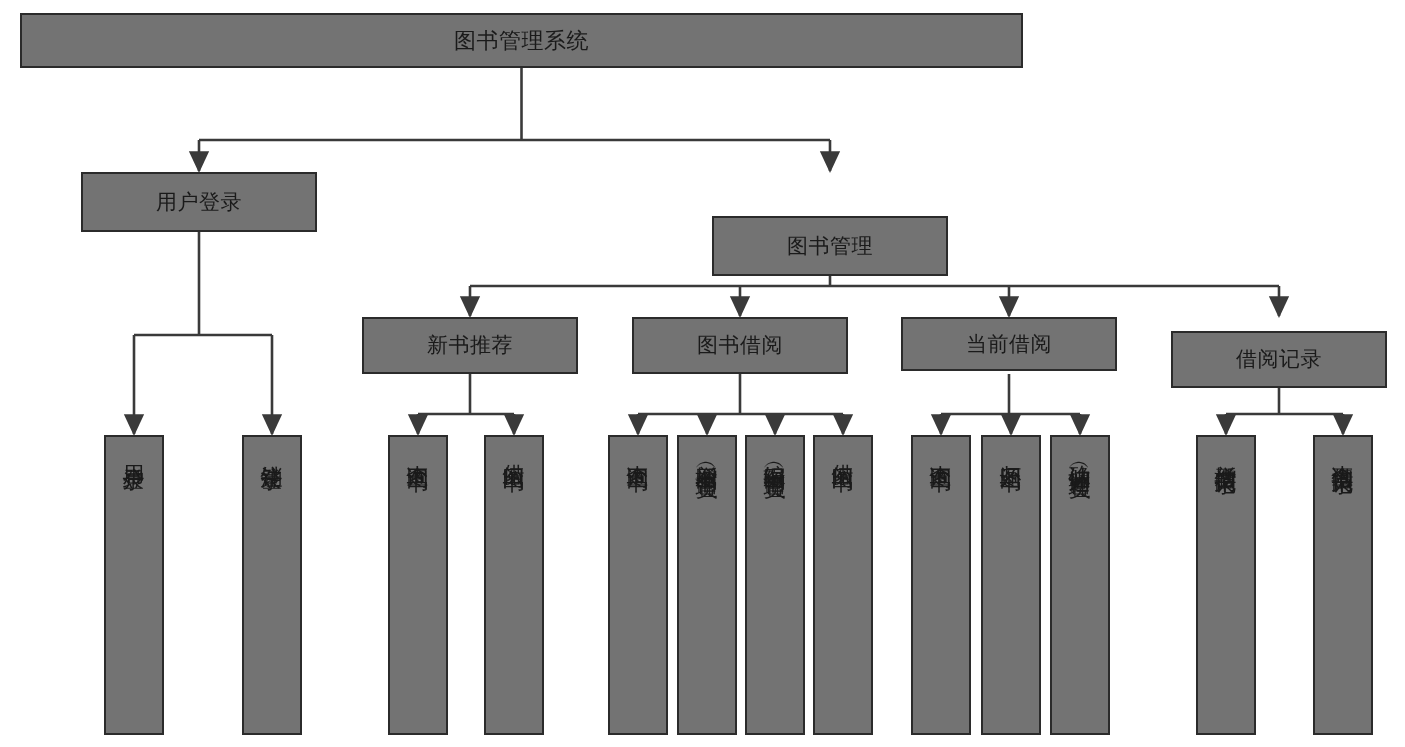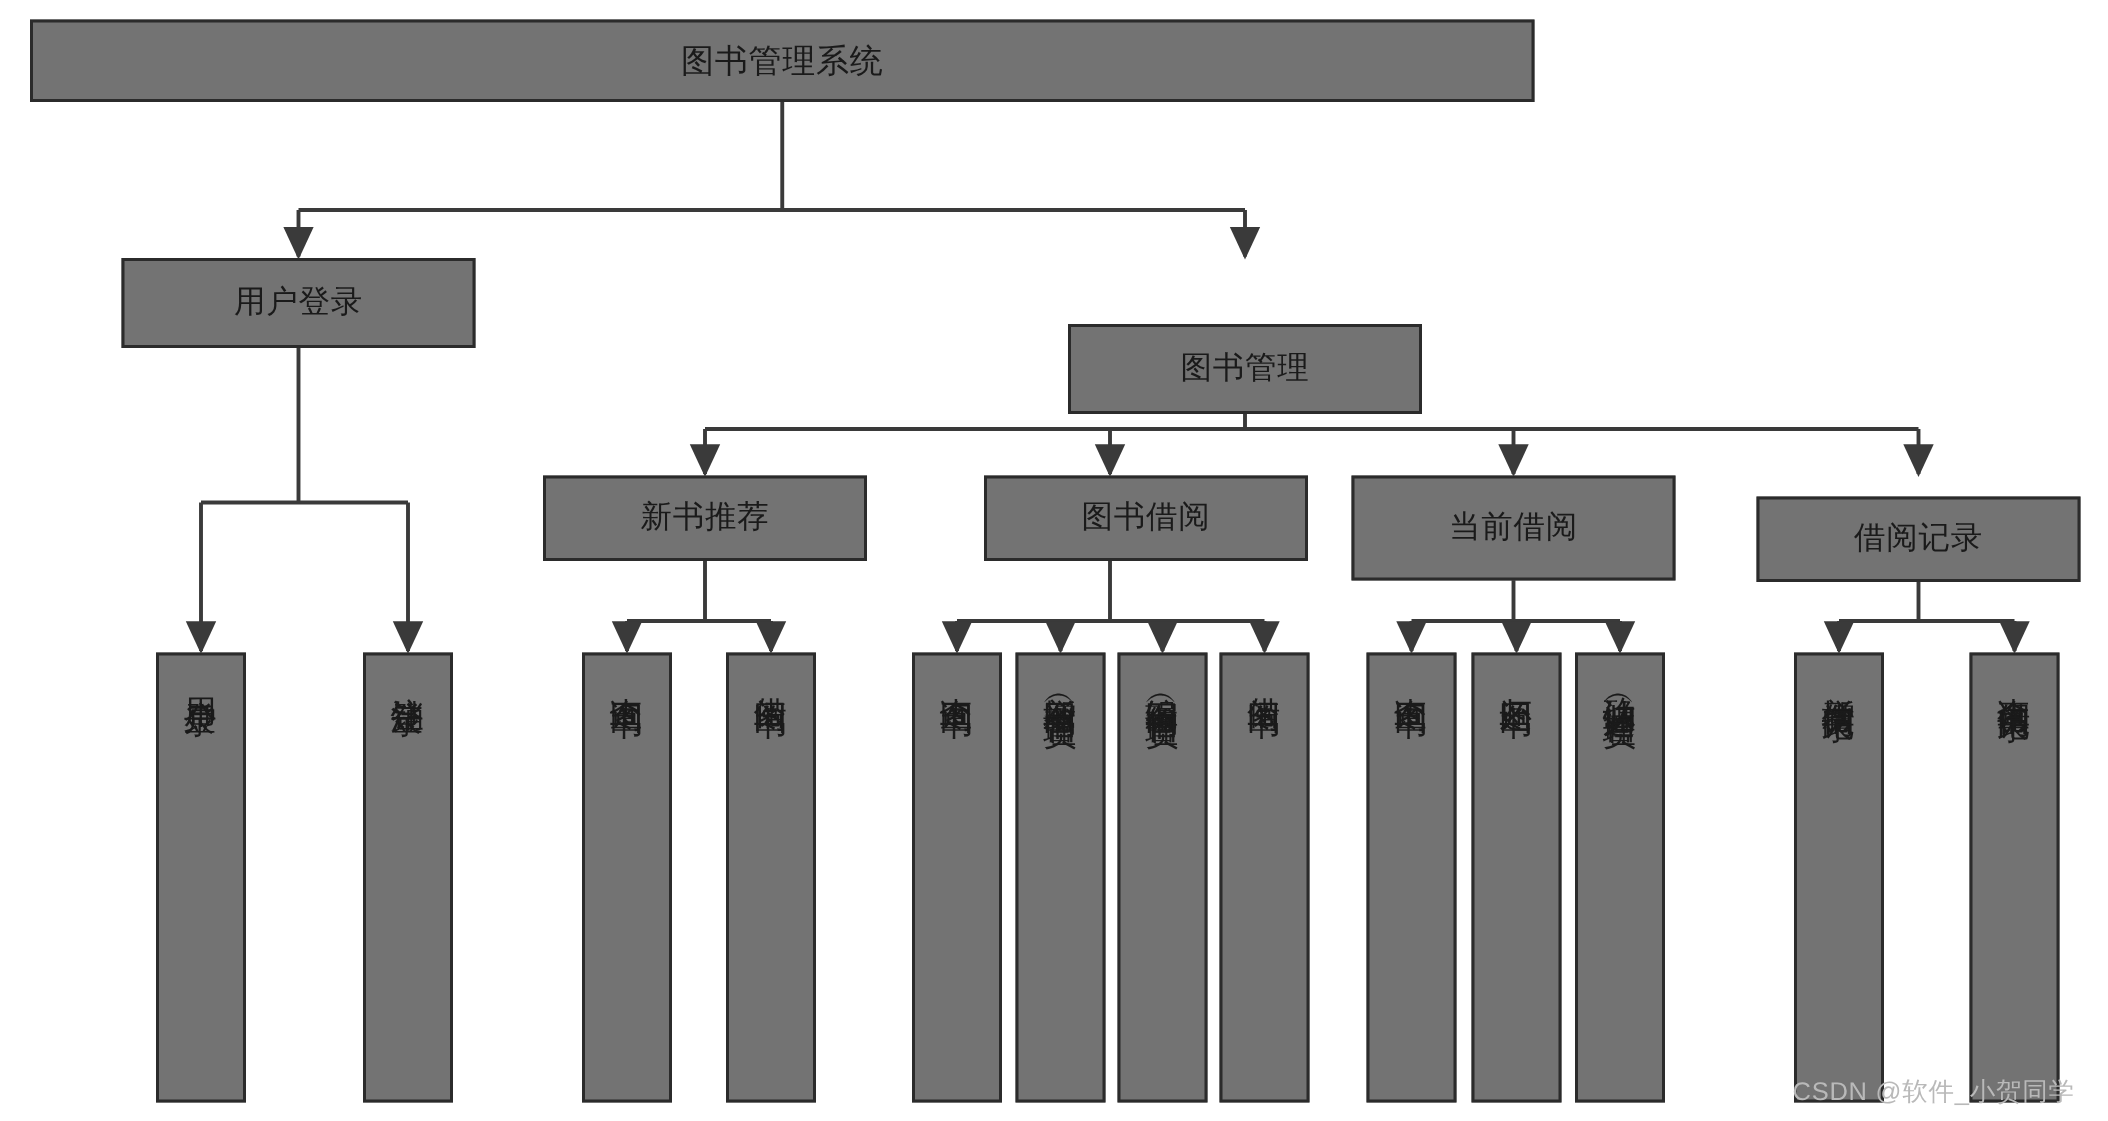--- a/index.html
+++ b/index.html
@@ -125,24 +125,24 @@
       </div>
       <div class="node horiz" style="left: 81px; top: 172px; width: 236px; height: 60px;">
         <span class="label">用户登录</span>
       </div>
       <div class="node horiz" style="left: 712px; top: 172px; width: 236px; height: 60px; margin-top: 44px;">
         <span class="label">图书管理</span>
       </div>
       <div class="node horiz" style="left: 362px; top: 317px; width: 216px; height: 57px;">
         <span class="label">新书推荐</span>
       </div>
-      <div class="node horiz" style="left: 656px; top: 317px; width: 216px; height: 57px;">
+      <div class="node horiz" style="left: 632px; top: 317px; width: 216px; height: 57px;">
         <span class="label">图书借阅</span>
       </div>
-      <div class="node horiz" style="left: 901px; top: 317px; width: 216px; height: 70px;">
+      <div class="node horiz" style="left: 901px; top: 317px; width: 216px; height: 54px;">
         <span class="label">当前借阅</span>
       </div>
       <div class="node horiz" style="left: 1171px; top: 311px; width: 216px; height: 57px; margin-top: 20px;">
         <span class="label">借阅记录</span>
       </div>
       <div class="node vert" style="left: 104px; top: 435px; width: 60px; height: 300px;">
         <span class="label">用户登录</span>
       </div>
       <div class="node vert" style="left: 242px; top: 435px; width: 60px; height: 300px;">
         <span class="label">注销登录</span>
@@ -175,15 +175,14 @@
         <span class="label">确认归还（管理员）</span>
       </div>
       <div class="node vert" style="left: 1196px; top: 435px; width: 60px; height: 300px;">
         <span class="label">新增借阅记录</span>
       </div>
       <div class="node vert" style="left: 1313px; top: 435px; width: 60px; height: 300px;">
         <span class="label">查询借阅记录</span>
       </div>
     </div>
 
-  <div class="watermark" style="left: 1195px; top: 716px;">CSDN @软件_小贺同学</div>
 
 </div>
 
 </body></html>

